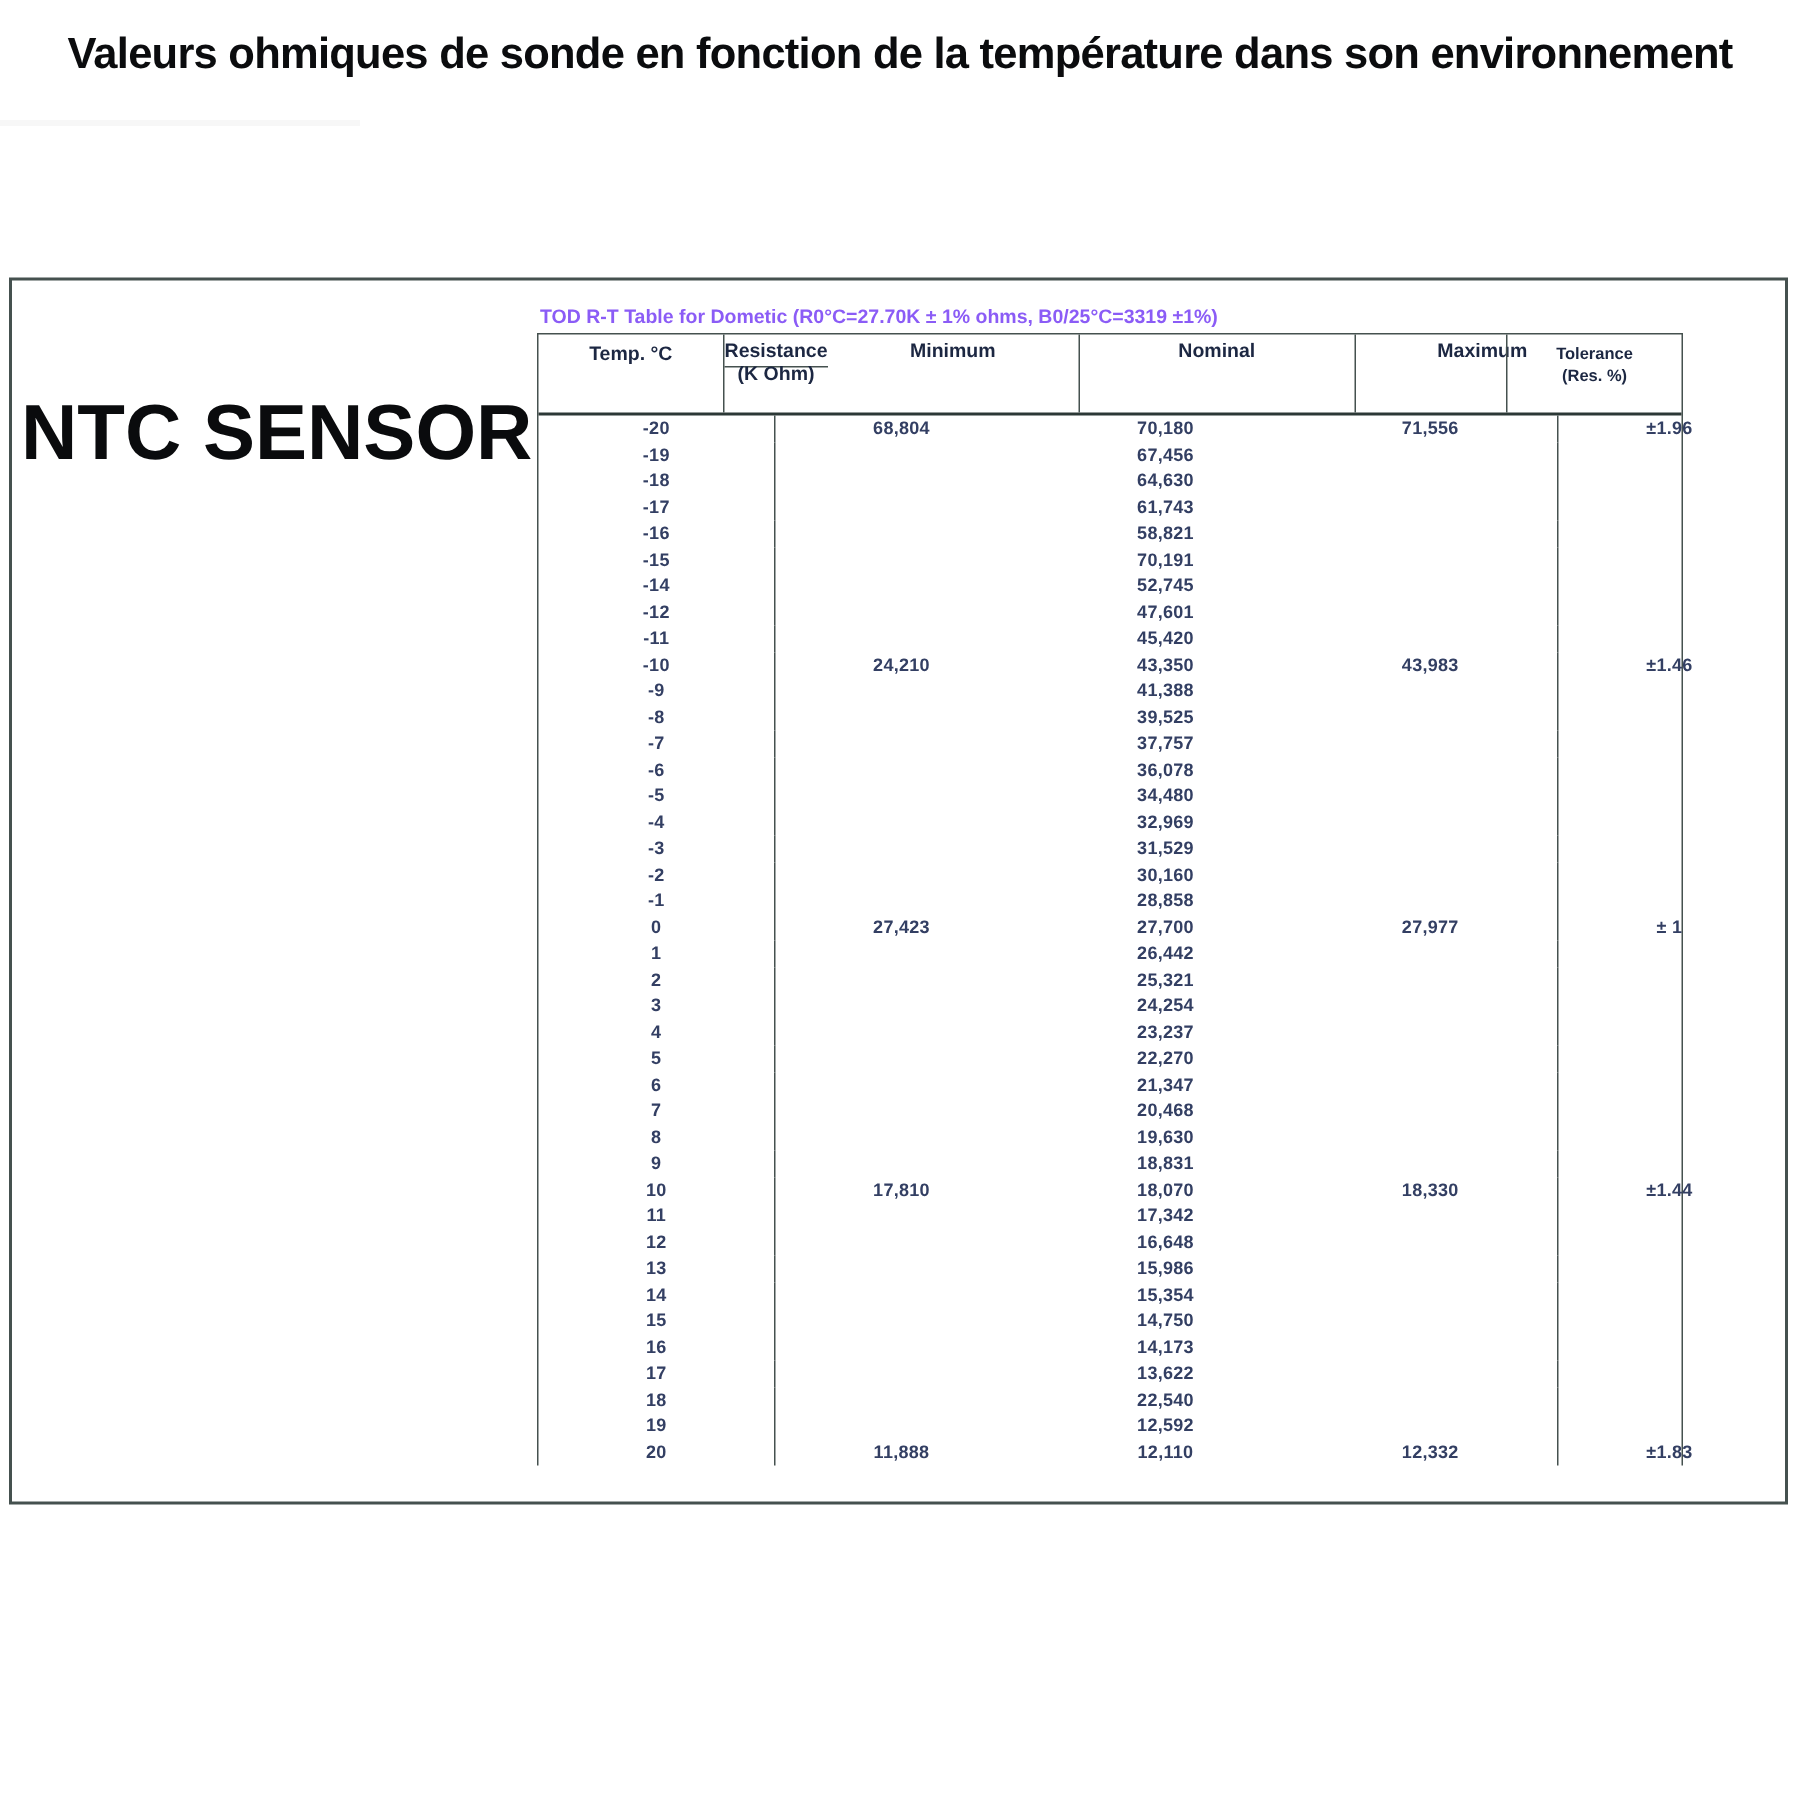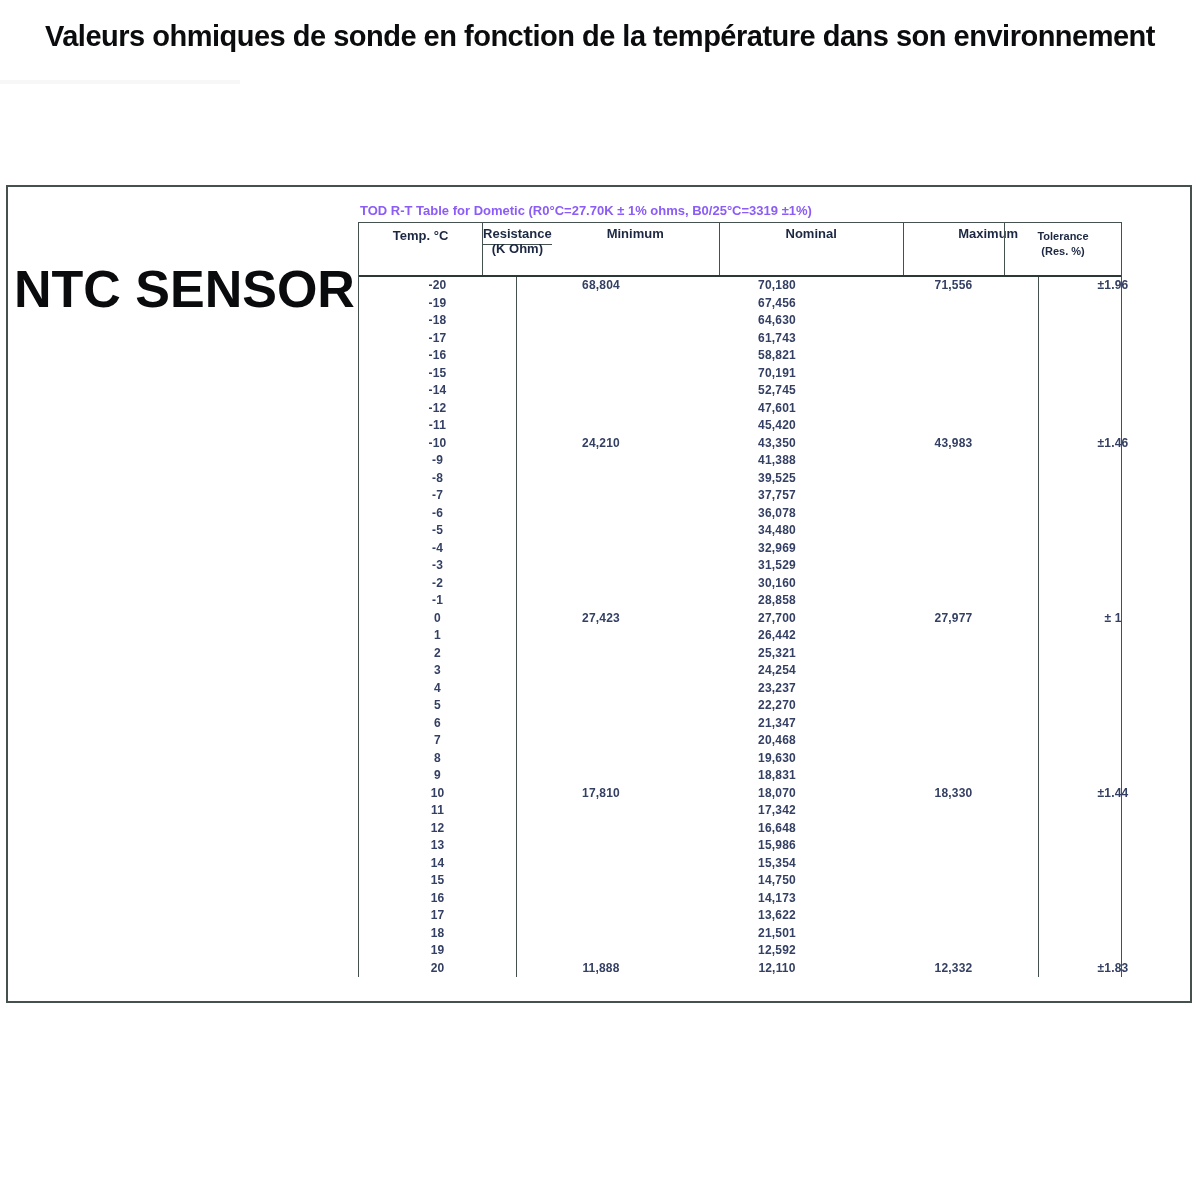--- a/index.html
+++ b/index.html
@@ -396,21 +396,21 @@
       <div class="c-temp">17</div>
       <div class="c-min"></div>
       <div class="c-nom">13,622</div>
       <div class="c-max"></div>
       <div class="c-tol"></div>
     </div>
 
     <div class="trow">
       <div class="c-temp">18</div>
       <div class="c-min"></div>
-      <div class="c-nom">21,501</div>
+      <div class="c-nom">22,540</div>
       <div class="c-max"></div>
       <div class="c-tol"></div>
     </div>
 
     <div class="trow">
       <div class="c-temp">19</div>
       <div class="c-min"></div>
       <div class="c-nom">12,592</div>
       <div class="c-max"></div>
       <div class="c-tol"></div>

